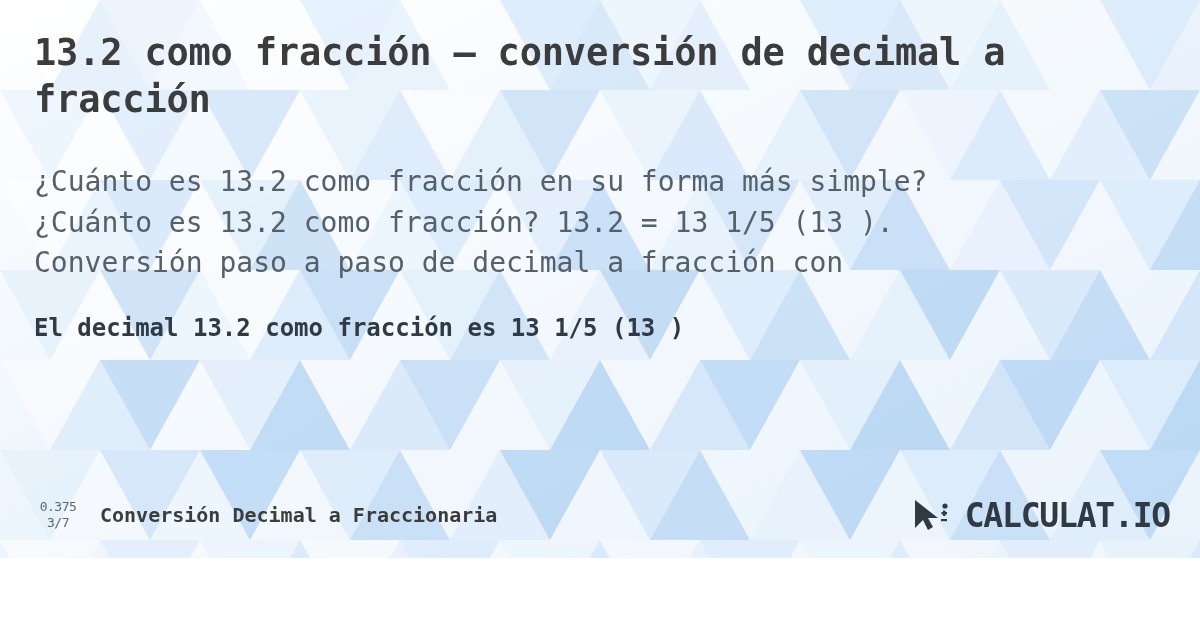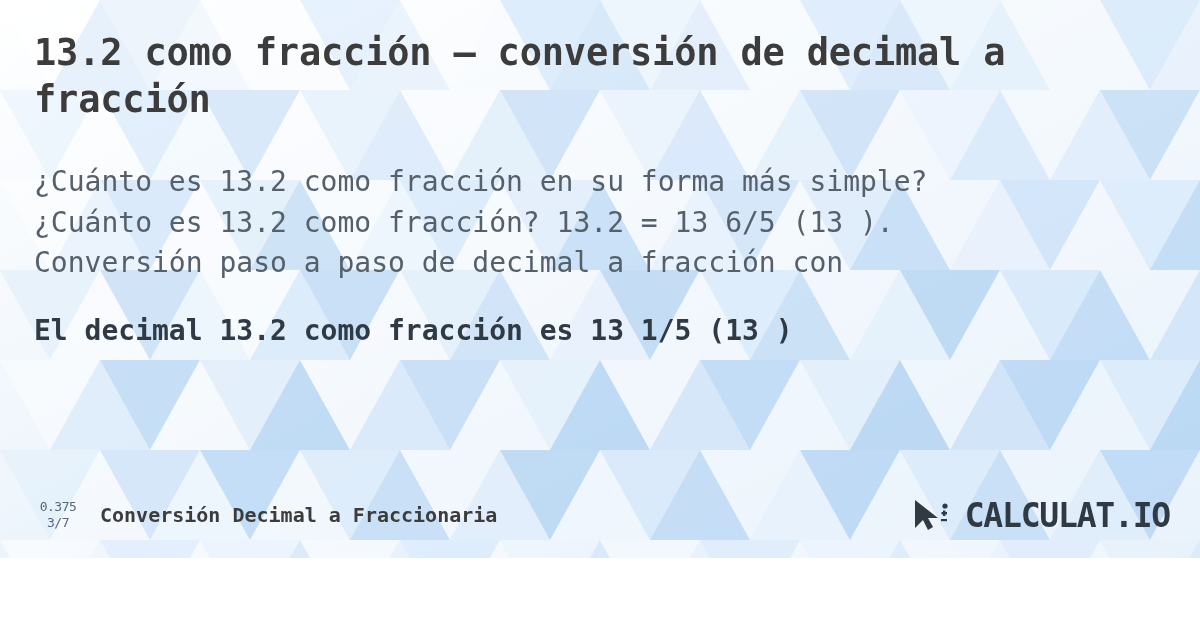--- a/index.html
+++ b/index.html
@@ -56,21 +56,21 @@
     max-width: 1020px;
     font-weight: normal;
   }
   .desc .line {
     display: block;
     white-space: pre;
   }
   .answer {
     margin-top: 30px;
     font-family: "DejaVu Sans Mono", monospace;
-    font-size: 28px;
+    font-size: 24px;
     font-weight: bold;
     color: #2f3a45;
     white-space: pre;
   }
   
   .footer {
     position: absolute;
     left: 0;
     bottom: 0;
     width: 1200px;
@@ -322,21 +322,21 @@
 
       <rect x="0" y="0" width="1200" height="630" fill="#ffffff" opacity="0.18"></rect>
     </svg>
   </div>
 
   <div class="content">
     <h1 class="title">13.2 como fracción – conversión de decimal a fracción</h1>
 
     <div class="desc">
       <span class="line">¿Cuánto es 13.2 como fracción en su forma más simple?</span>
-      <span class="line">¿Cuánto es 13.2 como fracción? 13.2 = 13 6/5 (13 ).</span>
+      <span class="line">¿Cuánto es 13.2 como fracción? 13.2 = 13 1/5 (13 ).</span>
       <span class="line">Conversión paso a paso de decimal a fracción con</span>
     </div>
 
     <div class="answer">El decimal 13.2 como fracción es 13 1/5 (13 )</div>
   </div>
 
   <div class="footer">
     <div class="footer-left">
       <div class="frac-icon">
         <span class="num">0.375</span>

